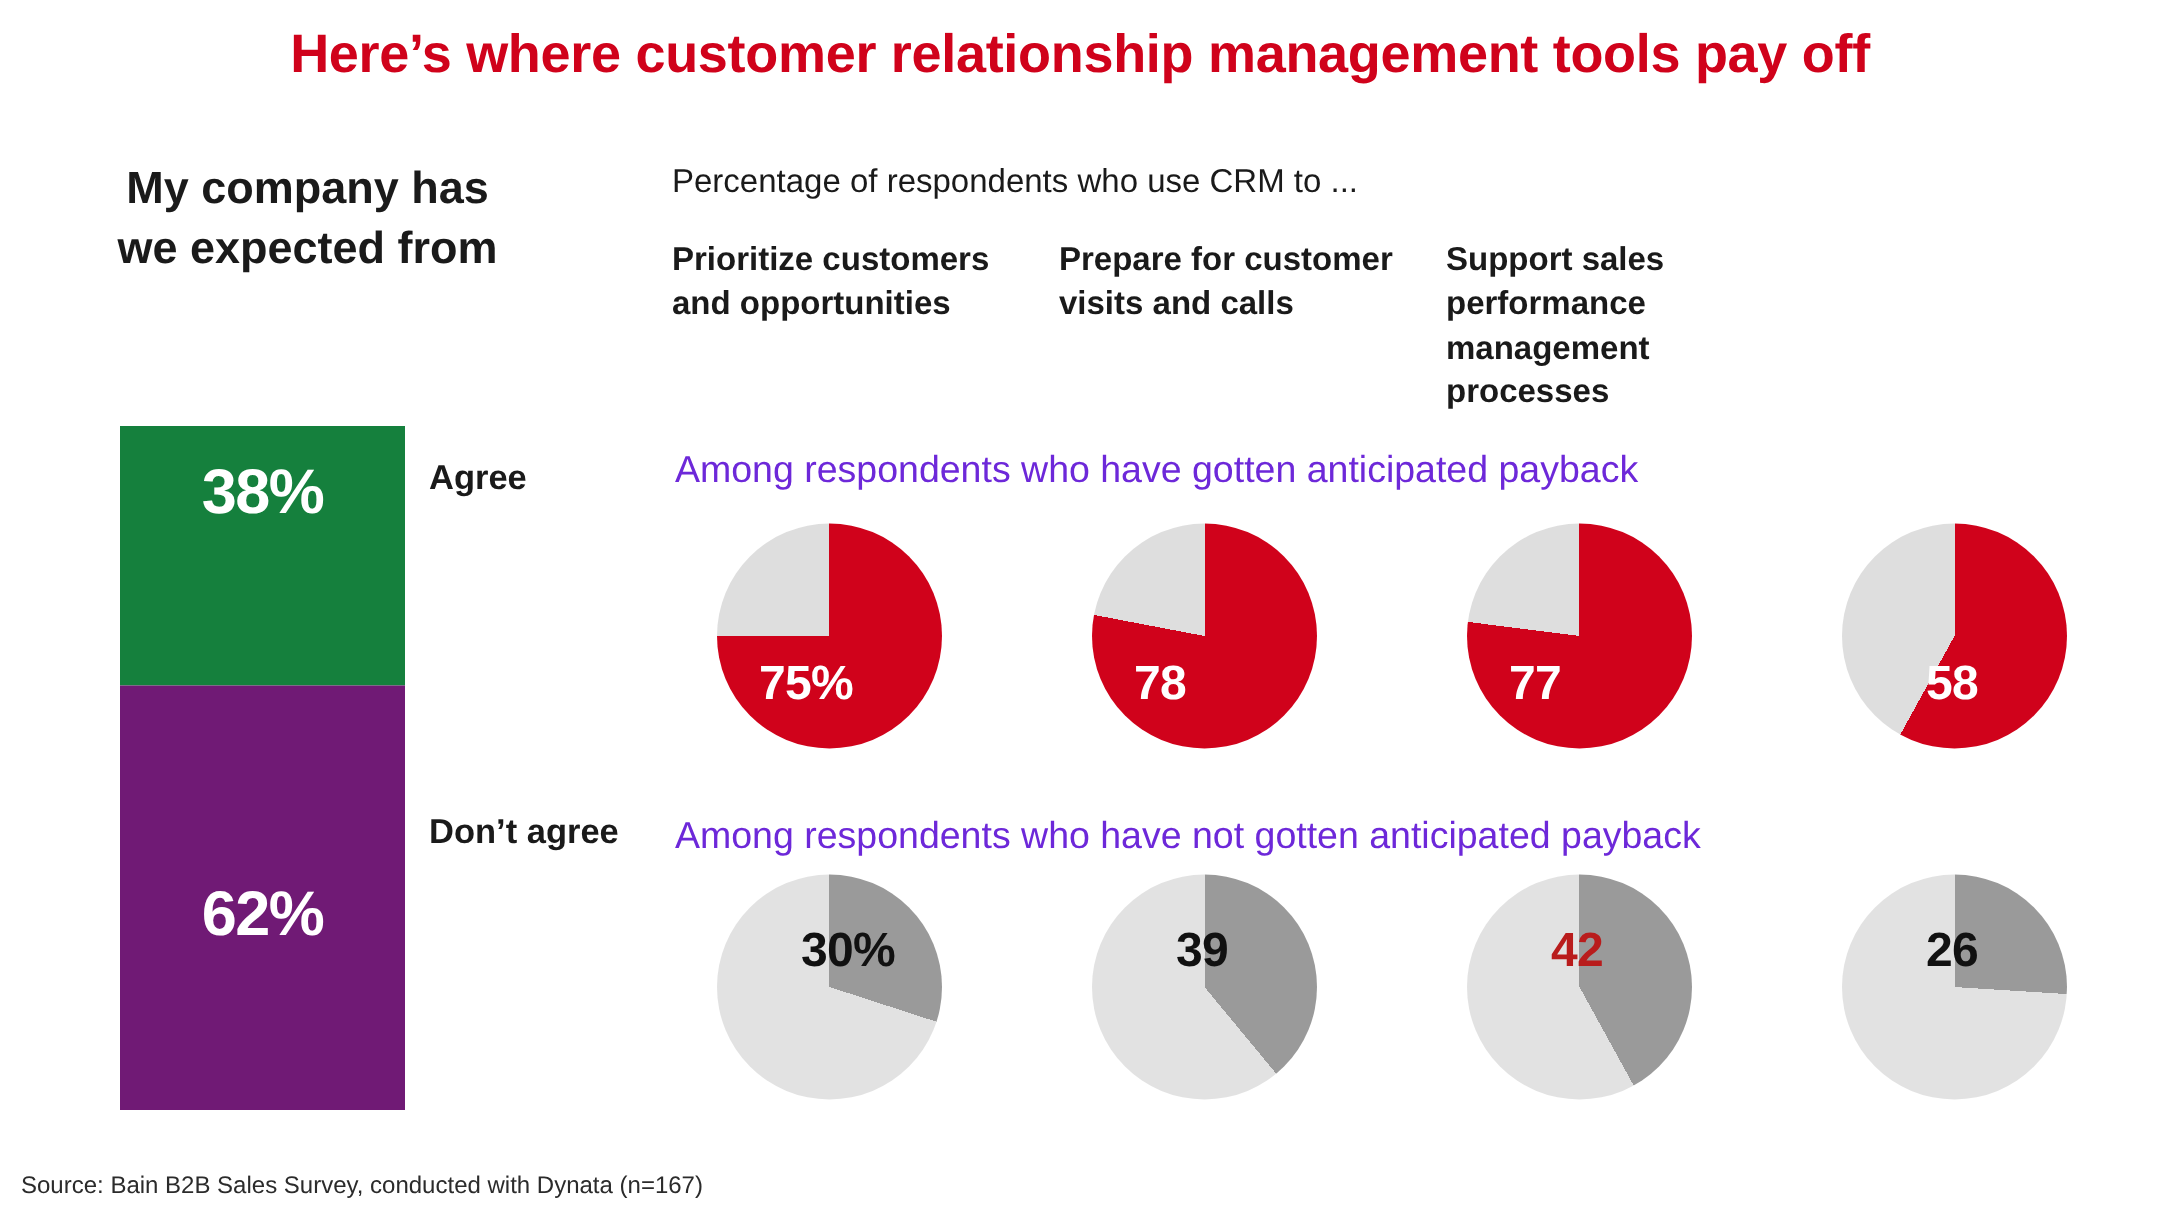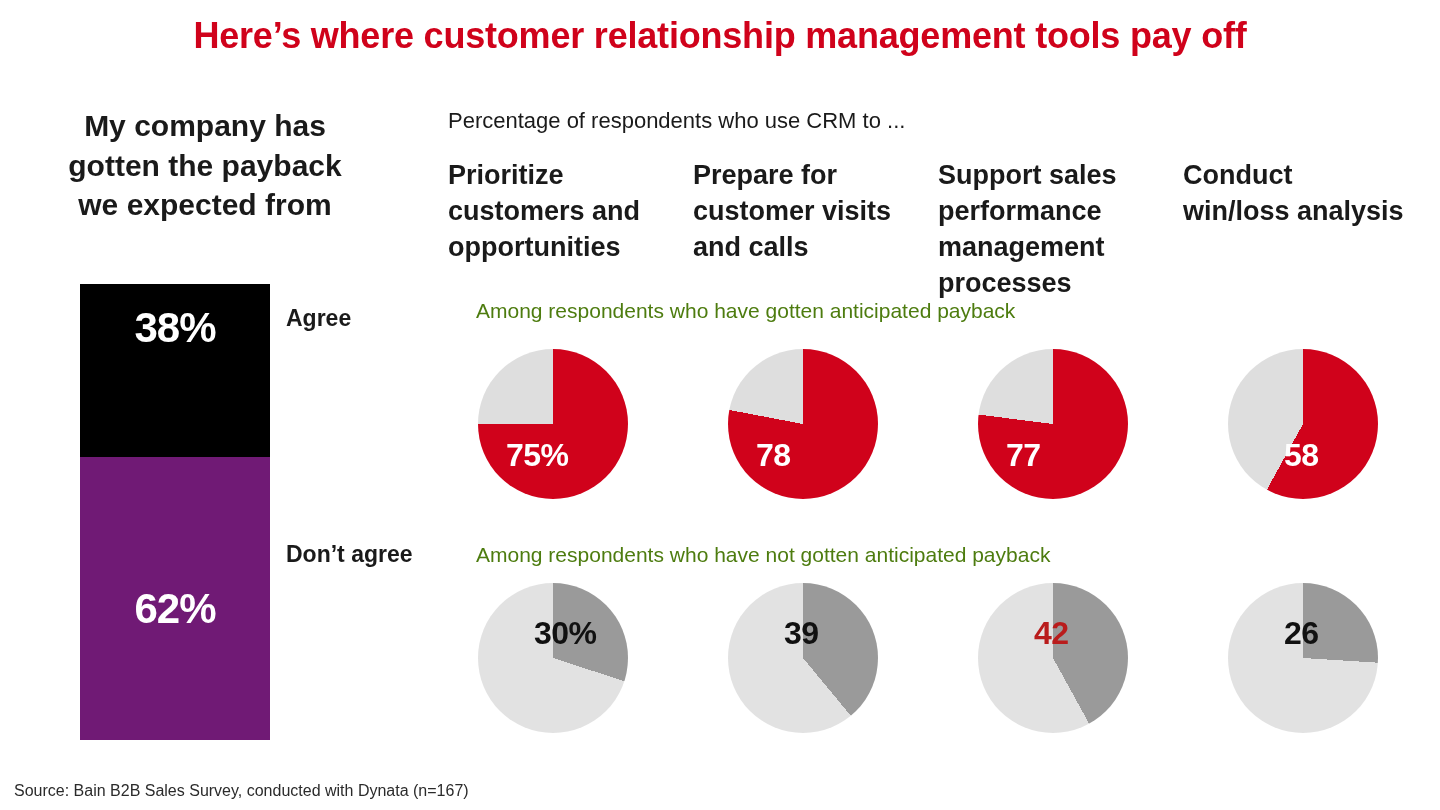--- a/index.html
+++ b/index.html
@@ -104,34 +104,34 @@
 
   .col-headers {
     position: absolute;
     left: 448px;
     top: 158px;
     width: 980px;
     display: flex;
   }
   .col-head {
     width: 258px;
-    font-size: 27px;
+    font-size: 22px;
     font-weight: bold;
     line-height: 1.33;
     color: #1a1a1a;
     padding-right: 24px;
     box-sizing: border-box;
   }
 
   .row-caption {
     position: absolute;
-    left: 476px;
-    font-size: 21px;
+    left: 450px;
+    font-size: 25px;
     font-weight: normal;
-    color: #4d7c0f;
+    color: #6d28d9;
   }
   .row-caption.cap-top { top: 299px; }
   .row-caption.cap-bottom { top: 543px; }
 
   
   .pie-row {
     position: absolute;
     left: 448px;
     width: 1000px;
     display: flex;
@@ -185,42 +185,40 @@
 </style>
 </head>
 <body>
 
 <div class="slide">
 
   <div class="title">Here’s where customer relationship management tools pay off</div>
 
   <div class="left-header">
     <div>My company has</div>
-    <div>gotten the payback</div>
     <div>we expected from</div>
   </div>
 
   <div class="bar-wrap">
-    <div class="bar-seg agree" style="height: 38%; background: #000000;">
+    <div class="bar-seg agree" style="height: 38%; background: #15803d;">
       <div class="bar-value">38%</div>
     </div>
     <div class="bar-seg disagree" style="height: 62%; background: #701a75;">
       <div class="bar-value">62%</div>
     </div>
   </div>
   <div class="bar-label agree-label">Agree</div>
   <div class="bar-label disagree-label">Don’t agree</div>
 
   <div class="panel-header">Percentage of respondents who use CRM to ...</div>
 
   <div class="col-headers">
     <div class="col-head">Prioritize customers and opportunities</div>
     <div class="col-head">Prepare for customer visits and calls</div>
     <div class="col-head">Support sales performance management processes</div>
-    <div class="col-head">Conduct win/loss analysis</div>
   </div>
 
   <div class="row-caption cap-top">Among respondents who have gotten anticipated payback</div>
   <div class="pie-row top">
     <div class="pie-cell">
       <div class="pie" style="background: conic-gradient(rgb(208, 2, 27) 0deg, rgb(208, 2, 27) 270deg, rgb(222, 222, 222) 270deg, rgb(222, 222, 222) 360deg);"></div>
       <div class="pie-label" style="color: rgb(255, 255, 255);">75%</div>
     </div>
     <div class="pie-cell">
       <div class="pie" style="background: conic-gradient(rgb(208, 2, 27) 0deg, rgb(208, 2, 27) 280.8deg, rgb(222, 222, 222) 280.8deg, rgb(222, 222, 222) 360deg);"></div>

